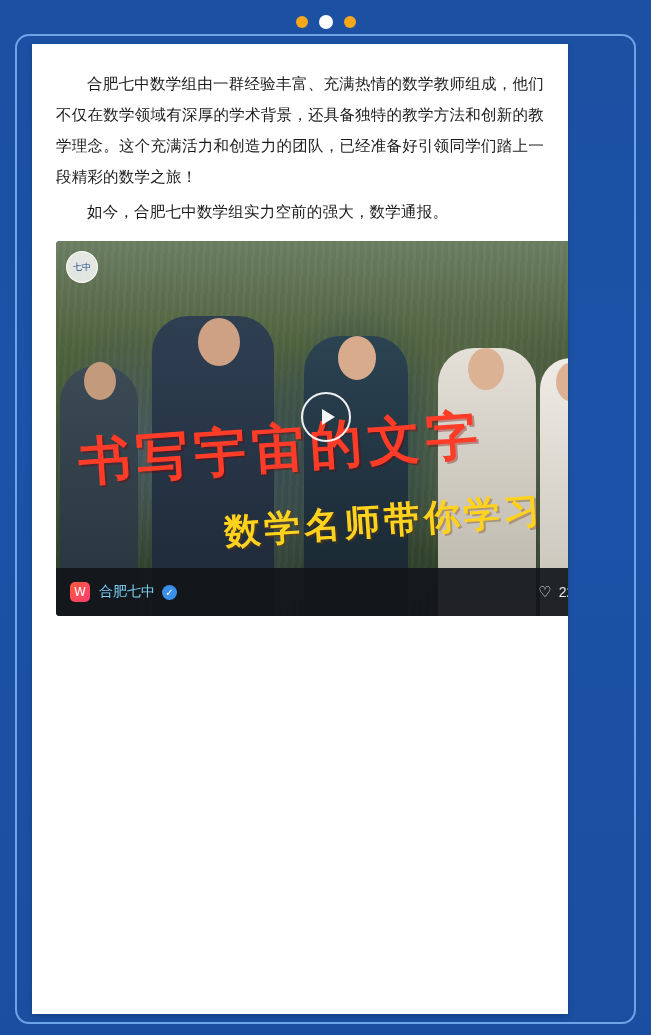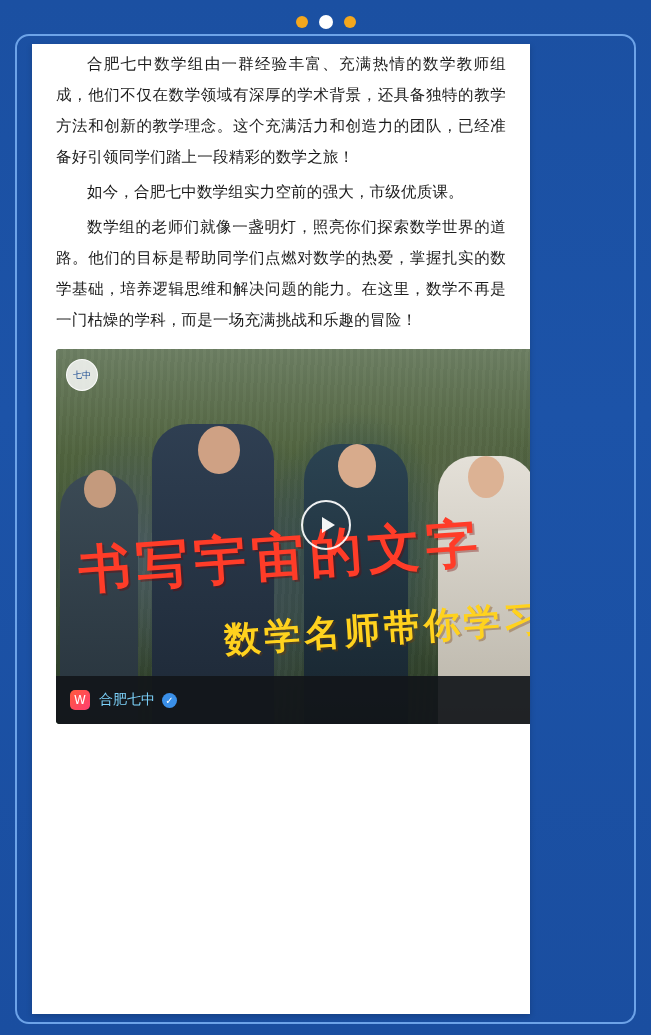--- a/index.html
+++ b/index.html
@@ -53,25 +53,25 @@
     border: 2px solid #6da3e8;
     border-radius: 14px;
     box-sizing: border-box;
     background: transparent;
   }
   
   .card {
     position: absolute;
     left: 32px;
     top: 44px;
-    width: 498px;
+    width: 536px;
     height: 970px;
     background: #ffffff;
     box-sizing: border-box;
-    padding: 4px 24px 0 24px;
+    padding: 24px 24px 0 24px;
     overflow: hidden;
     box-shadow: 0 2px 6px rgba(0,0,0,0.18);
   }
   .para {
     margin: 0 0 4px 0;
     font-size: 15.5px;
     line-height: 31px;
     color: #1b1b1b;
     text-align: justify;
     text-indent: 2em;
@@ -259,22 +259,21 @@
   <div class="dots">
     <span class="dot"></span>
     <span class="dot mid"></span>
     <span class="dot"></span>
   </div>
 
   <div class="frame"></div>
 
   <div class="card">
     <p class="para">合肥七中数学组由一群经验丰富、充满热情的数学教师组成，他们不仅在数学领域有深厚的学术背景，还具备独特的教学方法和创新的教学理念。这个充满活力和创造力的团队，已经准备好引领同学们踏上一段精彩的数学之旅！</p>
-    <p class="para">如今，合肥七中数学组实力空前的强大，市级优质课。</p>
-    <p class="para">数学组的老师们就像一盏明灯，照亮你们探索数学世界的道路。他们的目标是帮助同学们点燃对数学的热爱，掌握扎实的数学基础，培养逻辑思维和解决问题的能力。在这里，数学不再是一门枯燥的学科，而是一场充满挑战和乐趣的冒险！</p>
+    <p class="para">如今，合肥七中数学组实力空前的强大，数学通报。</p>
 
     <div class="video">
       <div class="vbg"></div>
 
       <div class="fig f1"></div>
       <div class="fig f2"></div>
       <div class="fig f3"></div>
       <div class="fig f4"></div>
       <div class="fig f5"></div>
       <div class="head h1"></div>

